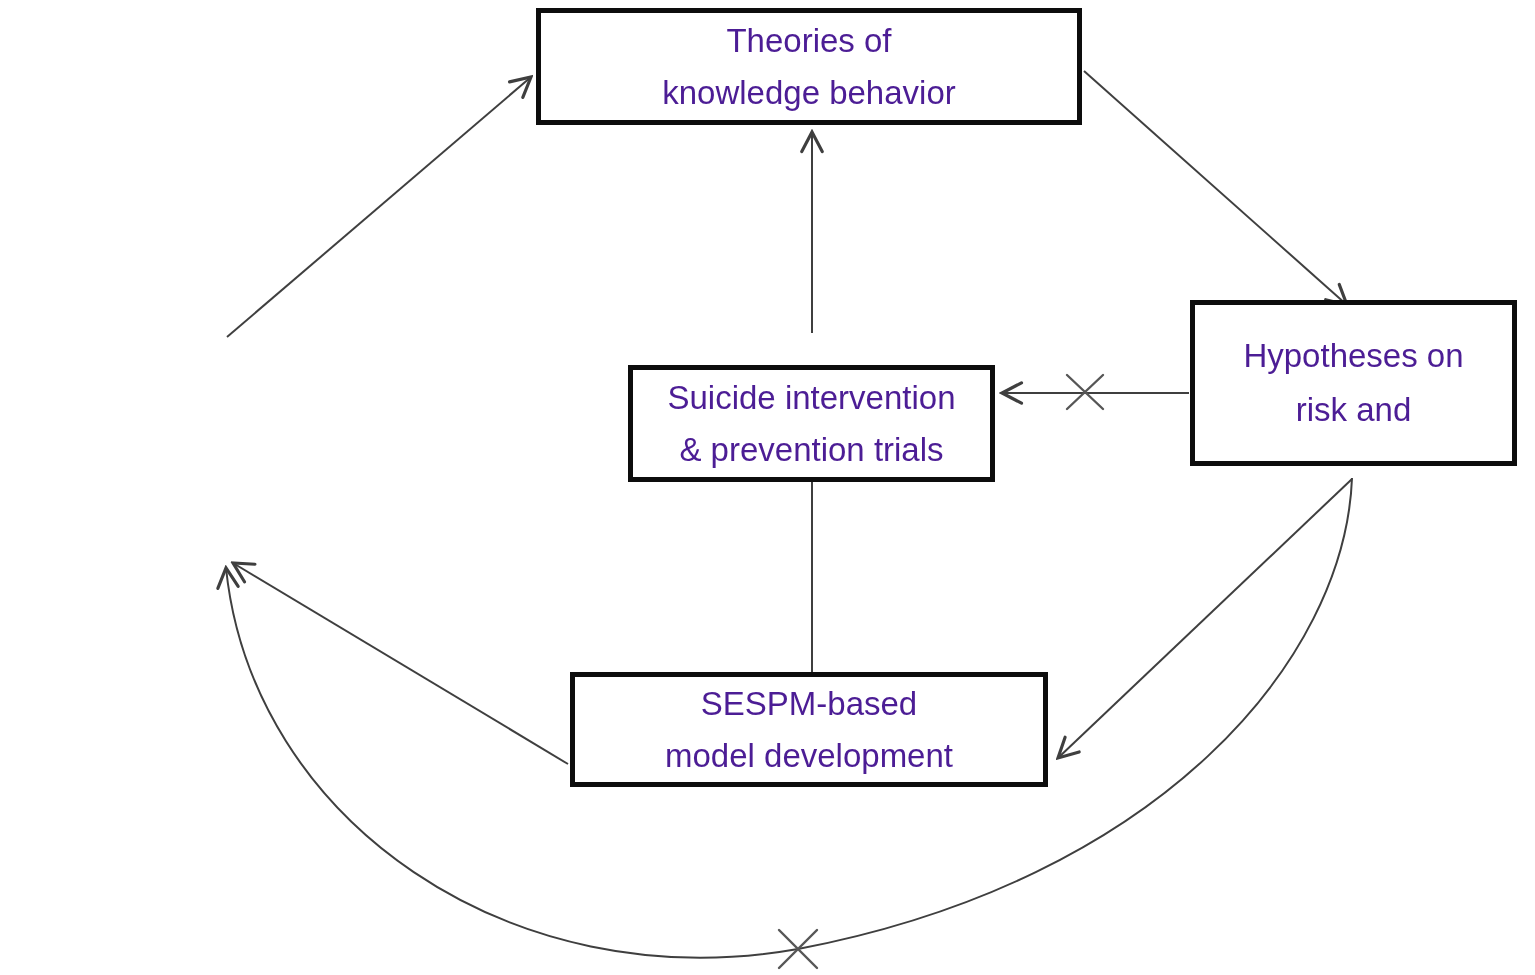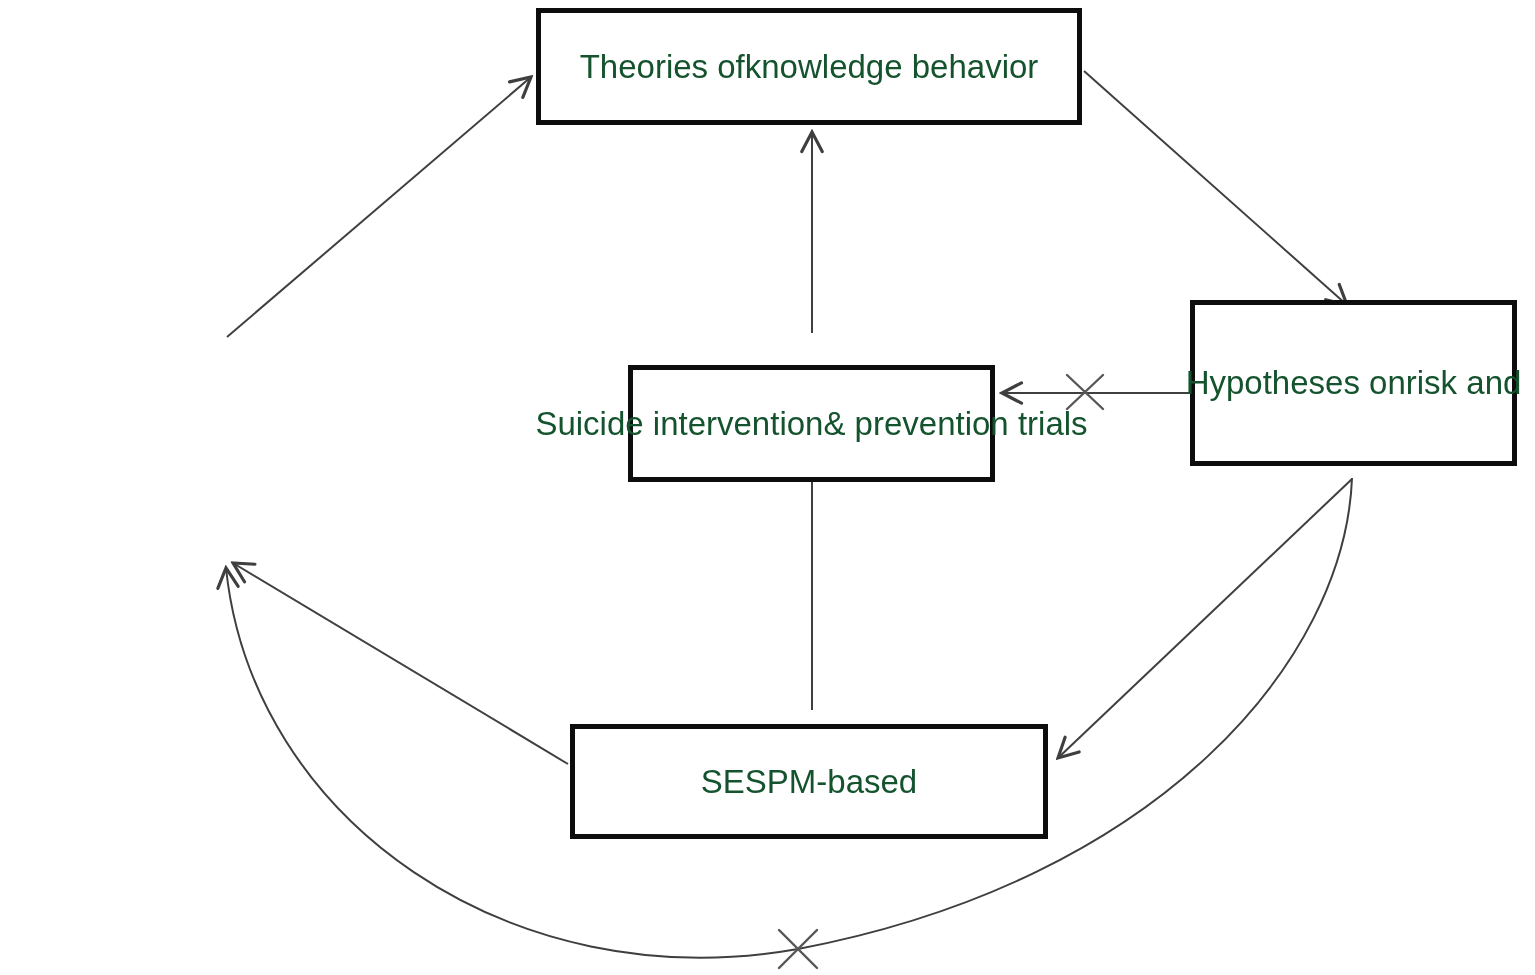--- a/index.html
+++ b/index.html
@@ -21,37 +21,37 @@
     top: 0;
     width: 1535px;
     height: 975px;
   }
   .box {
     position: absolute;
     box-sizing: border-box;
     background: #ffffff;
     border: 5px solid #0d0d0d;
     display: flex;
-    flex-direction: row;
+    flex-direction: column;
     align-items: center;
     justify-content: center;
     text-align: center;
-    color: #14532d;
+    color: #4c1d95;
     font-size: 33px;
     line-height: 52px;
   }
   .box span {
     display: block;
     white-space: nowrap;
   }
   #box-theories     { left: 536px;  top: 8px;   width: 546px; height: 117px; }
   #box-population   { left: 5px;    top: 340px; width: 425px; height: 215px; line-height: 53px; }
   #box-intervention { left: 628px;  top: 335px; width: 367px; height: 117px; margin-top: 30px; }
   #box-hypotheses   { left: 1190px; top: 300px; width: 327px; height: 166px; line-height: 54px; }
-  #box-sespm        { left: 570px;  top: 724px; width: 478px; height: 115px; }
+  #box-sespm        { left: 570px;  top: 672px; width: 478px; height: 115px; }
 </style>
 </head>
 <body>
 
 <div class="canvas">
 
   <svg class="connector-layer" viewBox="0 0 1535 975" xmlns="http://www.w3.org/2000/svg">
     <defs>
       <marker id="arrow" viewBox="0 0 14 14" refX="12.5" refY="7" markerWidth="13" markerHeight="13" orient="auto">
         <path d="M2,1.5 L12.5,7 L2,12.5" fill="none" stroke="#3f3f3f" stroke-width="1.7" stroke-linecap="round"></path>
@@ -96,15 +96,16 @@
     <span>&amp; prevention trials</span>
   </div>
 
   <div class="box" id="box-hypotheses">
     <span>Hypotheses on</span>
     <span>risk and</span>
   </div>
 
   <div class="box" id="box-sespm">
     <span>SESPM-based</span>
+    <span>model development</span>
   </div>
 
 </div>
 
 </body></html>

